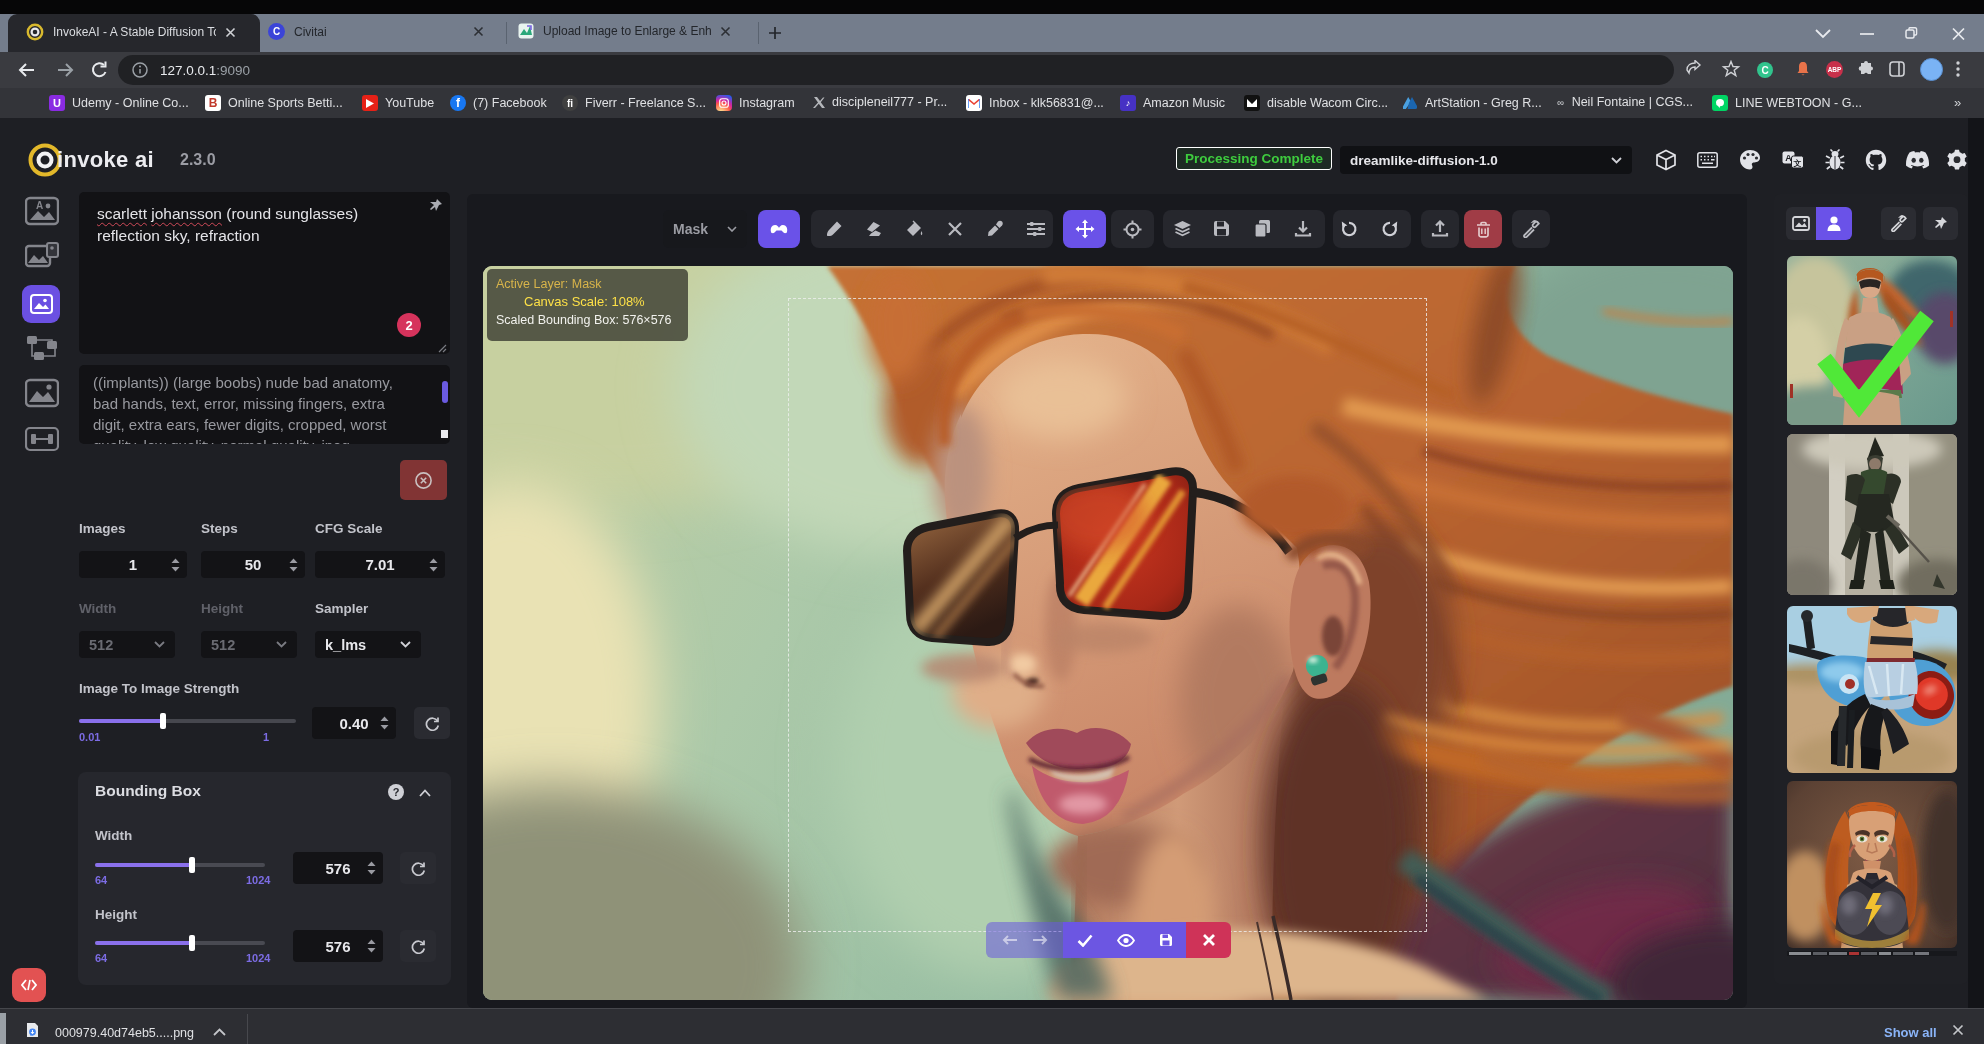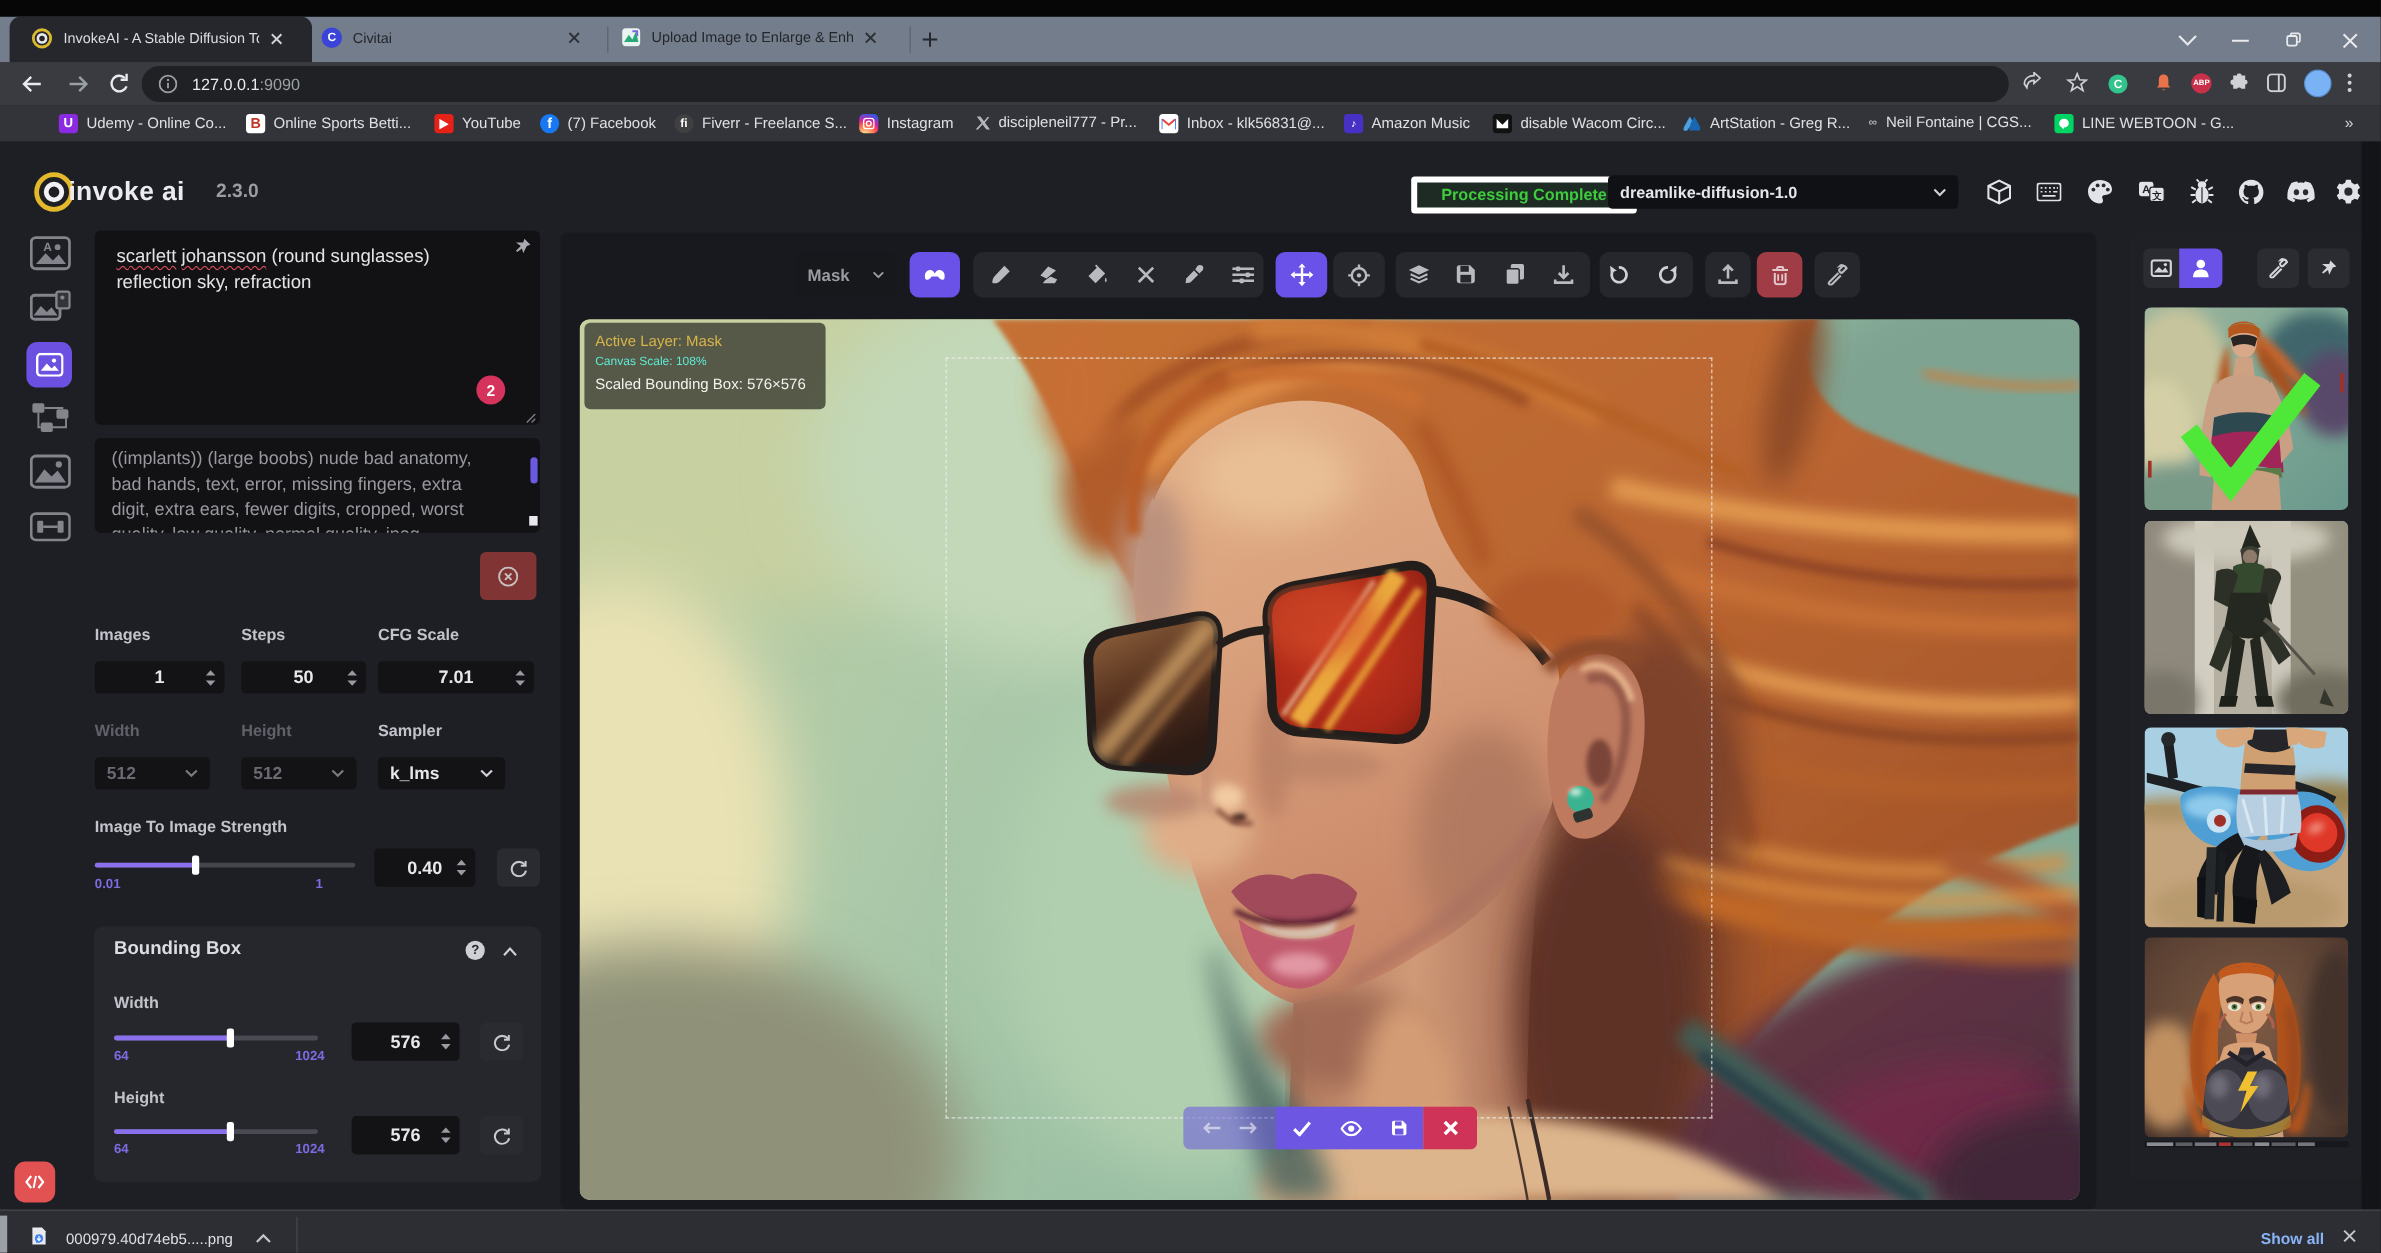--- a/index.html
+++ b/index.html
@@ -205,21 +205,21 @@
     </div>
   <div class="abs" style="left:1954px;top:95px;color:#cfd1d5;font-size:13px;">»</div>
   <div id="app" class="abs"></div>
 
   <svg class="abs" style="left:28px;top:143px;" width="34" height="34" viewBox="0 0 34 34">
     <circle cx="17" cy="17" r="14.5" fill="none" stroke="#e3b82a" stroke-width="4"></circle>
     <circle cx="17" cy="17" r="6.5" fill="none" stroke="#f2f2f4" stroke-width="4"></circle>
   </svg>
   <div class="abs" style="left:57px;top:147px;font-size:22px;color:#ececf0;font-weight:bold;letter-spacing:0.3px;">invoke ai</div>
   <div class="abs" style="left:180px;top:151px;font-size:16px;color:#9b9ca4;font-weight:bold;">2.3.0</div>
-  <div class="abs" style="left:1176px;top:147px;padding:3px 20px;border:5px solid #ffffff;border-radius:3px;background:rgba(40,200,40,0.07);font-size:13.5px;color:#3ecc3e;font-weight:bold;">Processing Complete</div>
+  <div class="abs" style="left:1176px;top:147px;padding:3px 8px;border:1px solid #ffffff;border-radius:3px;background:rgba(40,200,40,0.07);font-size:13.5px;color:#3ecc3e;font-weight:bold;">Processing Complete</div>
   <div class="abs" style="left:1340px;top:146px;width:292px;height:28px;background:#101114;border-radius:4px;display:flex;align-items:center;justify-content:space-between;padding:0 10px;">
     <span style="font-size:13.5px;color:#e6e6ea;font-weight:bold;">dreamlike-diffusion-1.0</span>
     <svg width="11" height="7" viewBox="0 0 11 7">
         <path d="M1 1 L5.5 5.5 L10 1" stroke="#cfd0d6" stroke-width="1.8" fill="none"></path>
       </svg>
   </div>
   <svg class="abs" style="left:1655px;top:149px;" width="22" height="22" viewBox="0 0 22 22">
       <path d="M11 1.5 L20 6 V16 L11 20.5 L2 16 V6 Z M2 6 L11 10.5 L20 6 M11 10.5 V20.5" fill="none" stroke="#e2e3e8" stroke-width="1.7"></path>
     </svg>
   <svg class="abs" style="left:1697px;top:152px;" width="21" height="16" viewBox="0 0 21 16">
@@ -692,21 +692,21 @@
     <path d="M 790,225 C 808,242 822,262 832,288" stroke="#a8522a" stroke-width="12" fill="none" filter="url(#b4)"></path>
     <ellipse cx="812" cy="242" rx="55" ry="32" fill="#b25a2a" filter="url(#b6)"></ellipse>
     <path d="M 806,292 C 826,270 860,266 884,286" stroke="#8a4a2c" stroke-width="13" fill="none" filter="url(#b4)"></path>
   </svg>
   </div>
 
   <div class="abs" style="left:788px;top:298px;width:639px;height:634px;border:1.5px dashed rgba(240,240,240,0.8);"></div>
 
   <div class="abs" style="left:487px;top:269px;width:201px;height:72px;background:rgba(66,68,55,0.85);border-radius:5px;padding:6px 9px;">
     <div style="font-size:12.5px;color:#d8b44a;line-height:18px;">Active Layer: Mask</div>
-    <div style="font-size:10px;color:#5eead4;line-height:18px;">Canvas Scale: 108%</div>
+    <div style="font-size:13px;color:#fde047;line-height:18px;margin-left:28px;">Canvas Scale: 108%</div>
     <div style="font-size:12.5px;color:#f2f2ee;line-height:18px;">Scaled Bounding Box: 576×576</div>
   </div>
 
   <div class="abs" style="left:986px;top:922px;width:245px;height:36px;border-radius:6px;overflow:hidden;display:flex;">
     <div style="width:77px;background:rgba(106,88,224,0.55);display:flex;align-items:center;justify-content:center;gap:14px;">
       <svg width="16" height="12" viewBox="0 0 16 12">
           <path d="M15 6 H2 M6 2 L2 6 L6 10" stroke="rgba(255,255,255,0.55)" stroke-width="2" fill="none"></path>
         </svg>
       <svg width="16" height="12" viewBox="0 0 16 12">
           <path d="M1 6 H14 M10 2 L14 6 L10 10" stroke="rgba(255,255,255,0.55)" stroke-width="2" fill="none"></path>

